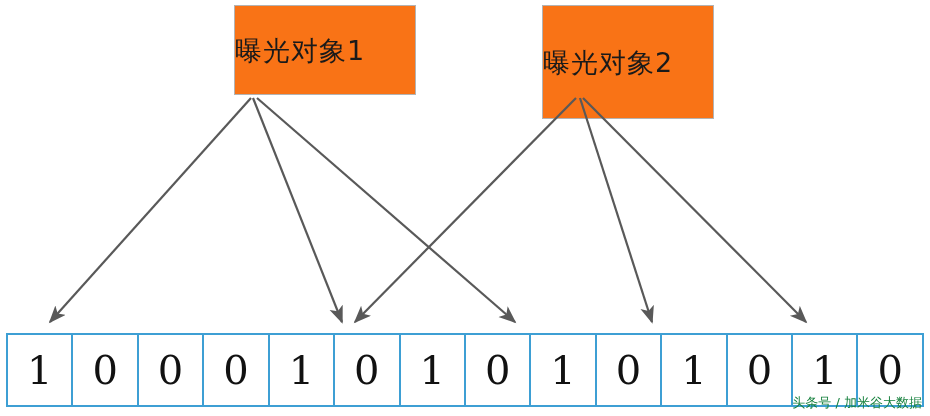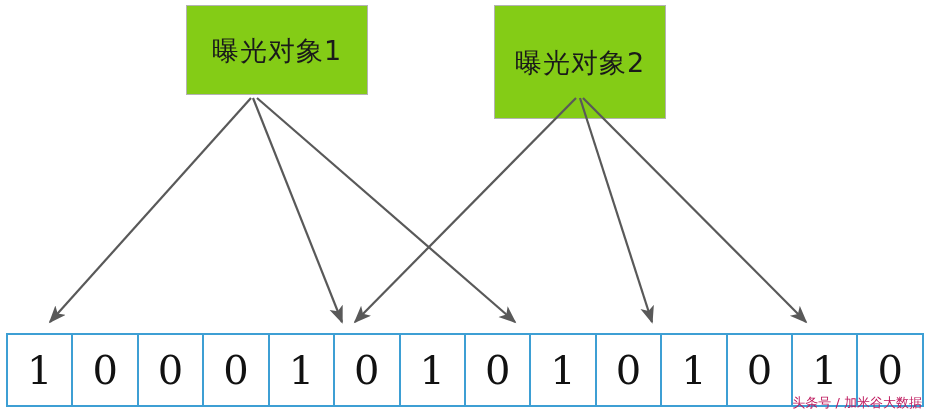--- a/index.html
+++ b/index.html
@@ -10,26 +10,27 @@
   #canvas {
     position: relative;
     width: 930px;
     height: 416px;
     background: #ffffff;
     overflow: hidden;
     font-family: "Liberation Sans", sans-serif;
   }
   .node-box {
     position: absolute;
-    background: #84cc16;
+    background: #f97316;
     border: 1px solid #b3b3b3;
     display: flex;
     align-items: center;
-    justify-content: center;
+    justify-content: flex-start;
     box-sizing: border-box;
+    margin-left: 48px;
   }
   .node-label {
     font-size: 27px;
     color: #1a1a1a;
     font-family: "DejaVu Sans", sans-serif;
     letter-spacing: 1px;
     line-height: 1;
   }
   #node-a { left: 186px; top: 5px; width: 182px; height: 90px; }
   #node-b { left: 494px; top: 5px; width: 172px; height: 114px; }
@@ -69,21 +70,21 @@
     color: #111111;
     font-family: "DejaVu Serif", serif;
     line-height: 1;
   }
 
   #watermark {
     position: absolute;
     right: 8px;
     bottom: 4px;
     font-size: 13px;
-    color: #be185d;
+    color: #15803d;
     font-family: "DejaVu Sans", sans-serif;
     white-space: nowrap;
   }
 </style>
 </head>
 <body>
 
 <div id="canvas">
 
   <div class="node-box" id="node-a">

